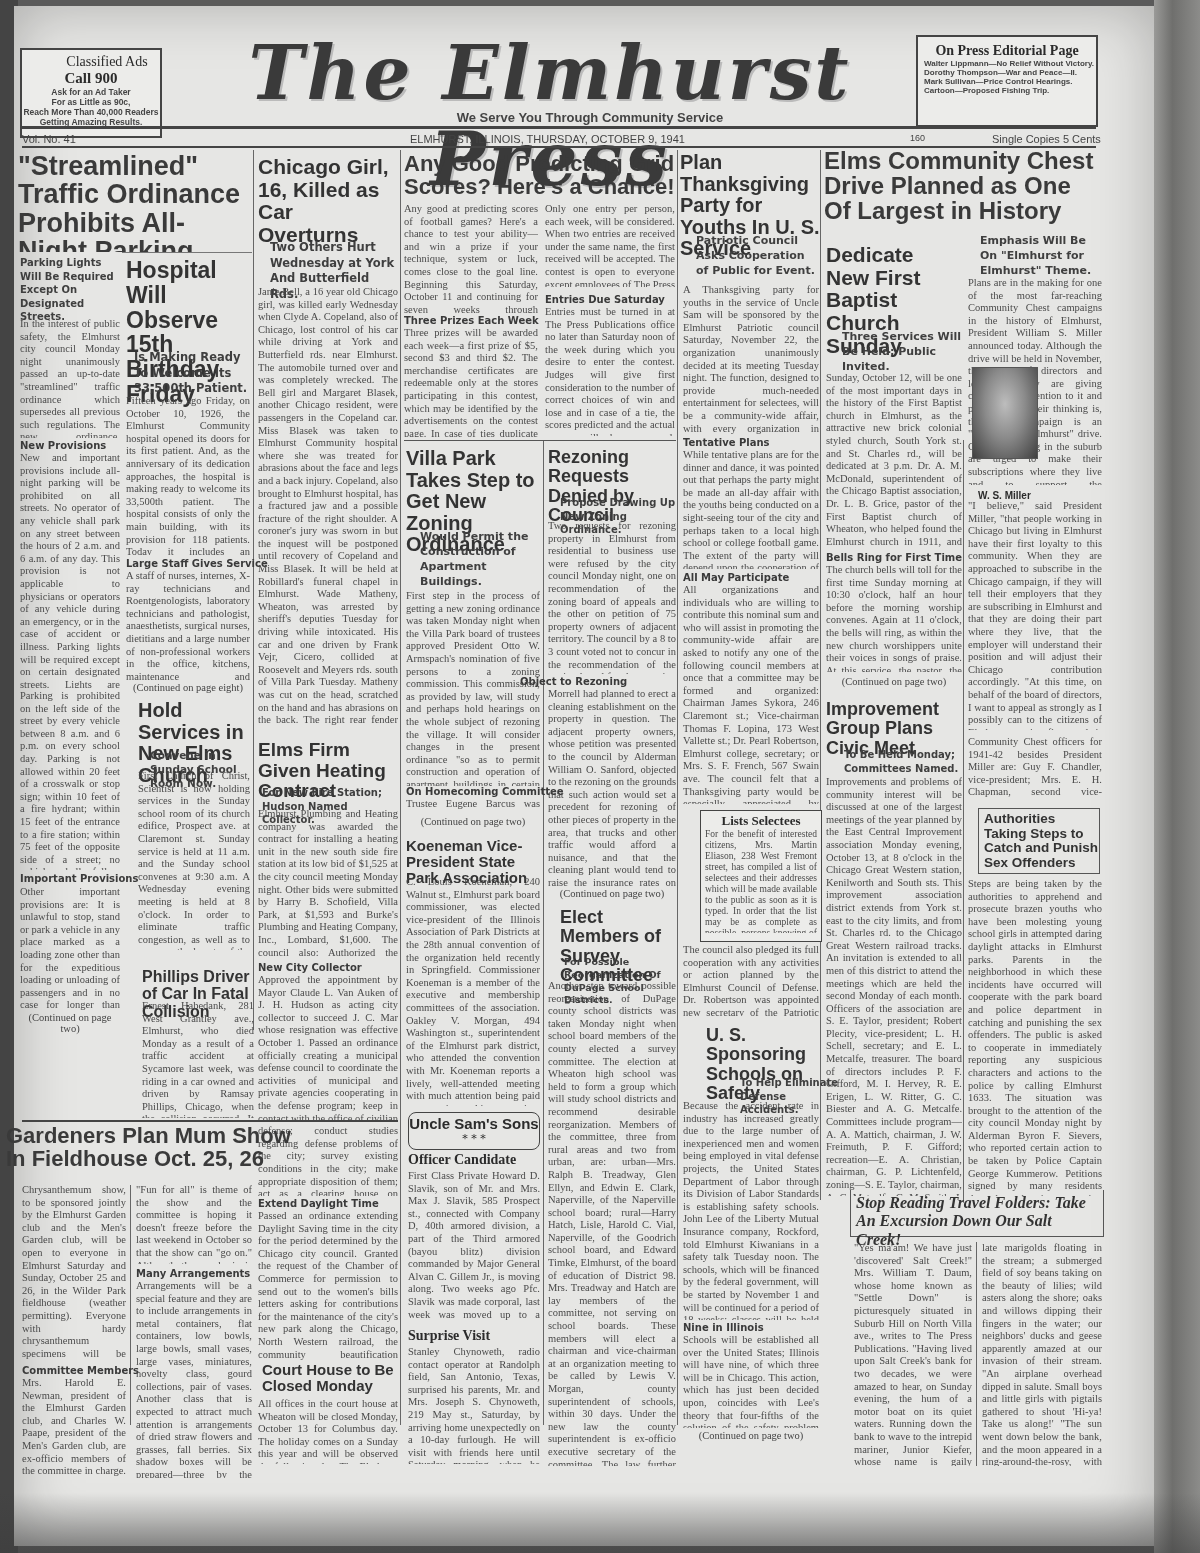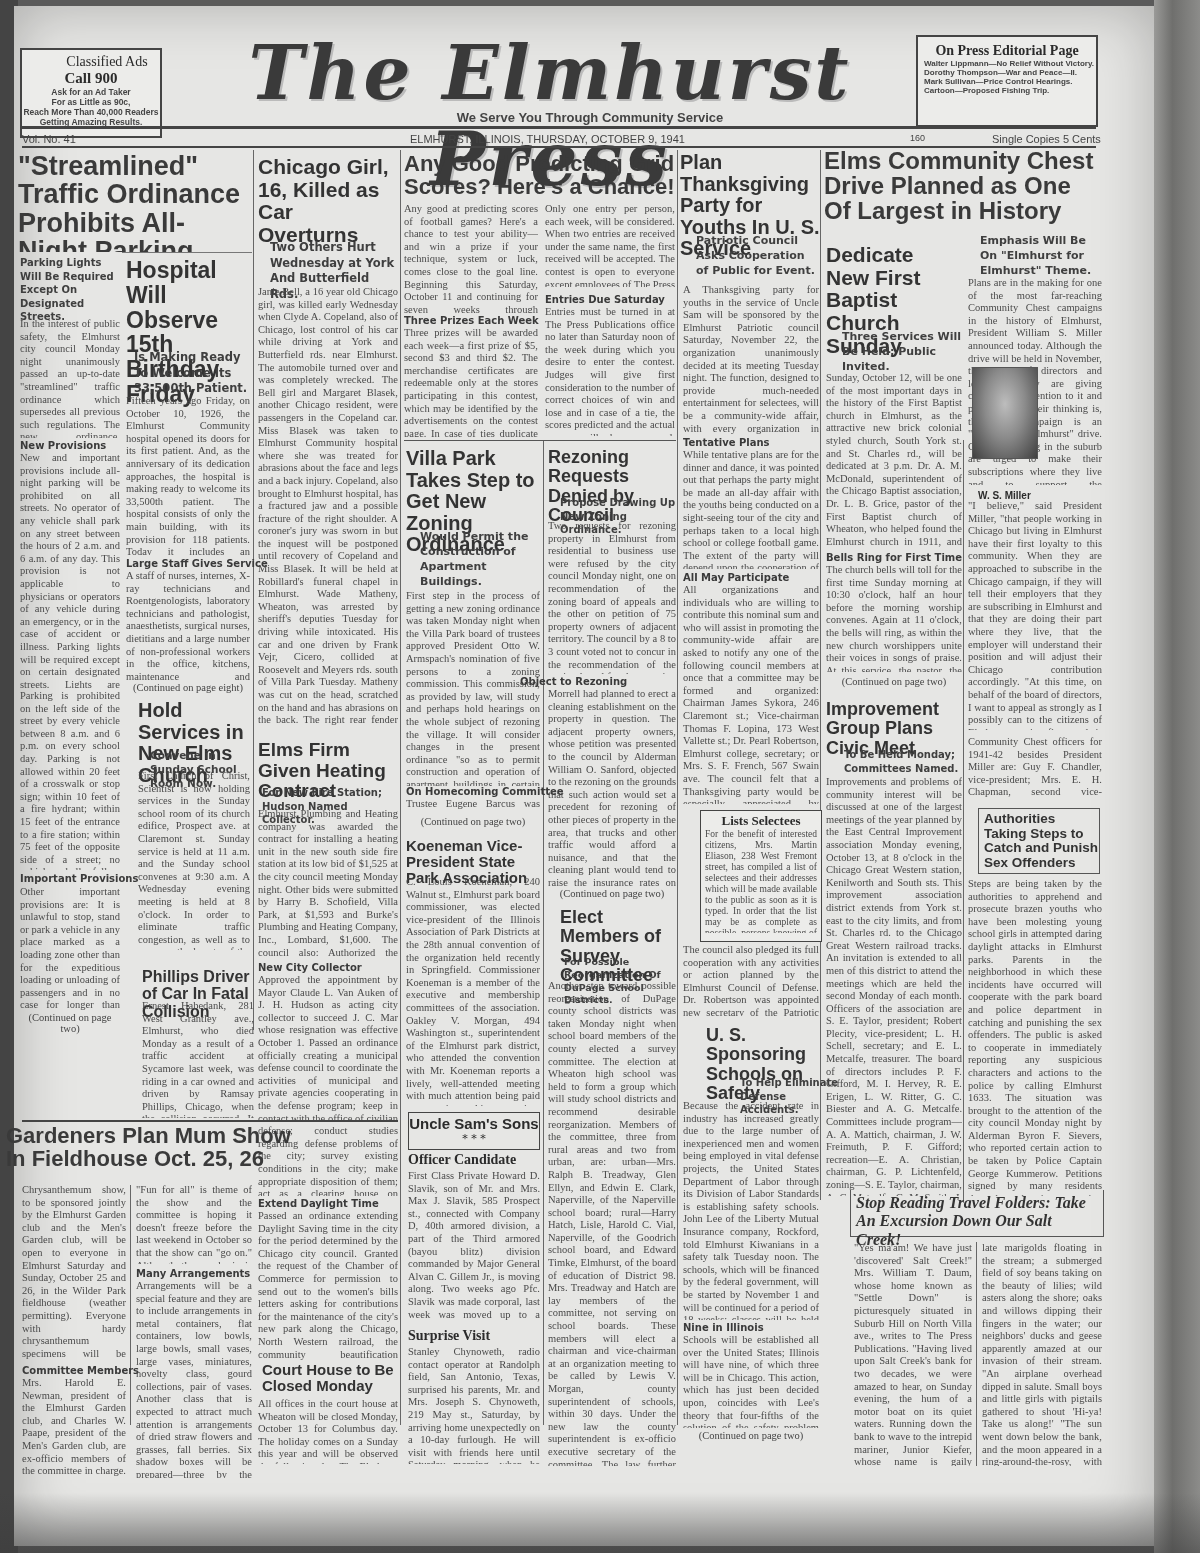--- a/index.html
+++ b/index.html
@@ -118,21 +118,21 @@
 <div class="abs hed-cond" style="left:406px;top:448px;width:134px;font-size:20px;">Villa Park Takes Step to Get New Zoning Ordinance</div>
 <div class="abs deck" style="left:420px;top:530px;width:120px;font-size:11px;">Would Permit the Construction of Apartment Buildings.</div>
 <div class="abs body" style="left:406px;top:590px;width:134px;height:196px;">First step in the process of getting a new zoning ordinance was taken Monday night when the Villa Park board of trustees approved President Otto W. Armspach's nomination of five persons to a zoning commission. This commission, as provided by law, will study and perhaps hold hearings on the whole subject of rezoning the village. It will consider changes in the present ordinance "so as to permit construction and operation of apartment buildings in certain areas in the village," and provide for other changes that may be felt necessary, according to terms of the ordinance passed Monday which sets up the commission. Members of the new body are Norris Smith, Paul Ballance, Arthur Koller, Robert Smith and Harvey Nack. These men will submit their proposals to the trustees for action. The ordinance creating the commission was passed with one reading after rules were suspended on motion of William Boultbee.</div>
 <div class="abs subhead" style="left:406px;top:786px;">On Homecoming Committee</div>
 <div class="abs body" style="left:406px;top:798px;width:134px;height:14px;">Trustee Eugene Barcus was appointed by President Armspach to</div>
 <div class="abs cont" style="left:406px;top:816px;width:134px;">(Continued on page two)</div>
 
 <div class="abs hed-cond" style="left:406px;top:838px;width:134px;font-size:15px;">Koeneman Vice-President State Park Association</div>
 <div class="abs body" style="left:406px;top:876px;width:134px;height:230px;">C. Louis Koeneman, 240 Walnut st., Elmhurst park board commissioner, was elected vice-president of the Illinois Association of Park Districts at the 28th annual convention of the organization held recently in Springfield. Commissioner Koeneman is a member of the executive and membership committees of the association. Oakley V. Morgan, 494 Washington st., superintendent of the Elmhurst park district, who attended the convention with Mr. Koeneman reports a lively, well-attended meeting with much attention being paid to recreation and its promotion. In the opinion of Supt. Morgan, who has attended many such affairs, this was an outstanding meeting. About 150 delegates from park districts throughout the state attended the convention.</div>
 
-<div class="abs boxed" style="left:408px;top:1112px;width:130px;height:36px;background:transparent;border-width:1px;">
+<div class="abs boxed" style="left:408px;top:1112px;width:130px;height:36px;background:transparent;border-width:1px;border-radius:8px;">
   <div style="font-family:'Liberation Sans',sans-serif;font-weight:bold;font-size:15px;text-align:center;margin-top:2px;">Uncle Sam's Sons</div>
   <div style="font-size:11px;text-align:center;">* * *</div>
 </div>
 <div class="abs" style="left:408px;top:1152px;font-family:'Liberation Serif',serif;font-weight:bold;font-size:14px;">Officer Candidate</div>
 <div class="abs body" style="left:408px;top:1170px;width:132px;height:150px;">First Class Private Howard D. Slavik, son of Mr. and Mrs. Max J. Slavik, 585 Prospect st., connected with Company D, 40th armored division, a part of the Third armored (bayou blitz) division commanded by Major General Alvan C. Gillem Jr., is moving along. Two weeks ago Pfc. Slavik was made corporal, last week was moved up to a sergeancy, and now is packing up to go to Fort Knox, Ky., to attend an officers' training school, having successfully passed the tests entitling him to further promotion. His address will be Candidate Howard D. Slavik, Officers' Candidate School, Fort Knox, Ky.</div>
 <div class="abs" style="left:408px;top:1328px;font-family:'Liberation Serif',serif;font-weight:bold;font-size:14px;">Surprise Visit</div>
 <div class="abs body" style="left:408px;top:1346px;width:132px;height:118px;">Stanley Chynoweth, radio contact operator at Randolph field, San Antonio, Texas, surprised his parents, Mr. and Mrs. Joseph S. Chynoweth, 219 May st., Saturday, by arriving home unexpectedly on a 10-day furlough. He will visit with friends here until Saturday morning, when he will leave for his post. Chynoweth, formerly a private first class, who had to relinquish his private first class rating when he transferred to the radio division last spring, expects to receive his corporal stripes within the next two weeks.</div>
 
 <div class="abs hed-cond" style="left:548px;top:448px;width:128px;font-size:18px;">Rezoning Requests Denied by Council</div>
 <div class="abs deck" style="left:560px;top:496px;width:116px;font-size:10px;">Propose Drawing Up New Zoning Ordinance.</div>

